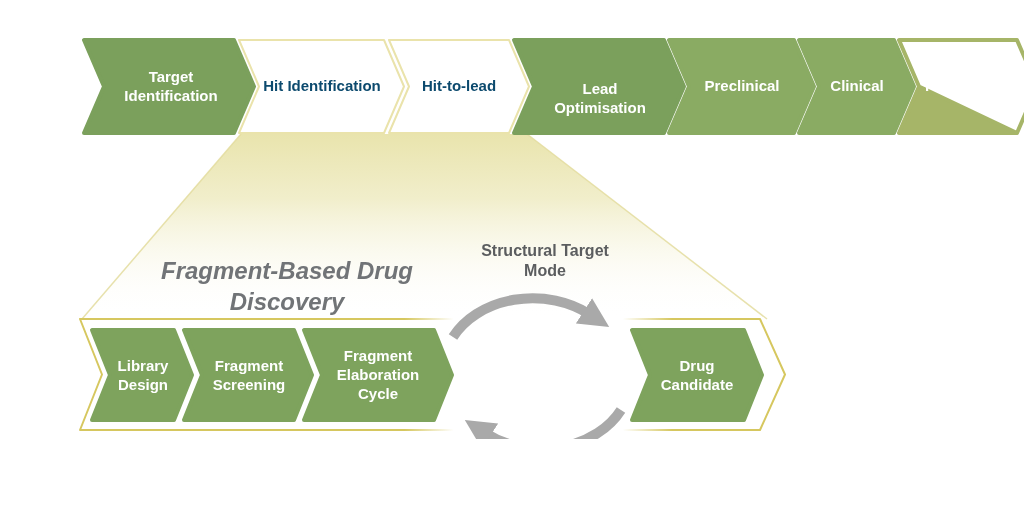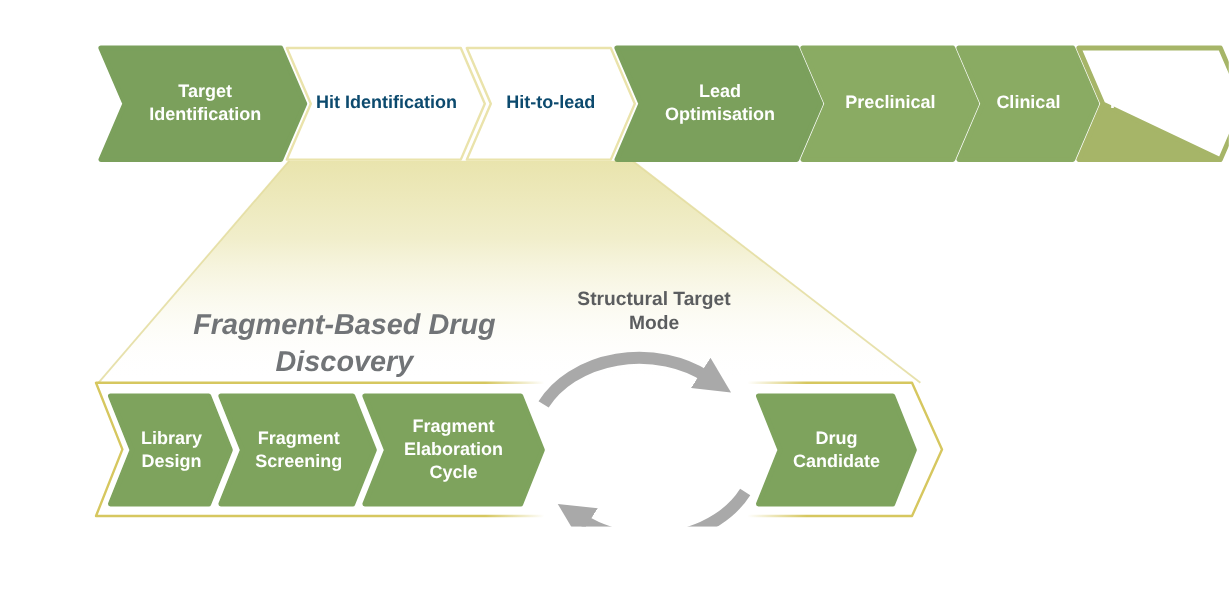--- a/index.html
+++ b/index.html
@@ -64,21 +64,21 @@
     <path d="M260,330 L390,330 L408,375 L390,420 L260,420 L278,375 Z" stroke-width="4" stroke-linejoin="round" stroke="#7ea35d" fill="#7ea35d"></path>
     <path d="M588,330 L700,330 L718,375 L700,420 L588,420 L606,375 Z" stroke-width="4" stroke-linejoin="round" stroke="#7ea35d" fill="#7ea35d"></path>
 
     <path class="arrow-path" d="M409,337 A89,70 0 0 1 545,314" marker-end="url(#arrowhead)"></path>
     <path class="arrow-path" d="M577,410 A89,70 0 0 1 441,433" marker-end="url(#arrowhead)"></path>
   </svg>
 
   <div class="lbl stage-lbl" style="left:127px;top:86px;width:130px;">Target Identification</div>
   <div class="lbl stage-lbl gray" style="left:278px;top:86px;width:140px;">Hit Identification</div>
   <div class="lbl stage-lbl gray" style="left:415px;top:86px;width:130px;">Hit-to-lead</div>
-  <div class="lbl stage-lbl" style="left:556px;top:86px;width:130px;">Lead Optimisation</div>
+  <div class="lbl stage-lbl" style="left:556px;top:98px;width:130px;">Lead Optimisation</div>
   <div class="lbl stage-lbl" style="left:698px;top:86px;width:120px;">Preclinical</div>
   <div class="lbl stage-lbl" style="left:813px;top:86px;width:100px;">Clinical</div>
   <div class="lbl stage-lbl" style="left:925px;top:86px;width:110px;">FDA Clinical</div>
 
   <div class="lbl fbdd-title" style="left:243px;top:287px;width:320px;">Fragment-Based Drug Discovery</div>
 
   <div class="lbl stage-lbl" style="left:99px;top:375px;width:80px;">Library Design</div>
   <div class="lbl stage-lbl" style="left:205px;top:375px;width:110px;">Fragment Screening</div>
   <div class="lbl stage-lbl" style="left:653px;top:375px;width:110px;">Drug Candidate</div>
   <div class="lbl stage-lbl" style="left:334px;top:375px;width:120px;">Fragment Elaboration Cycle</div>

